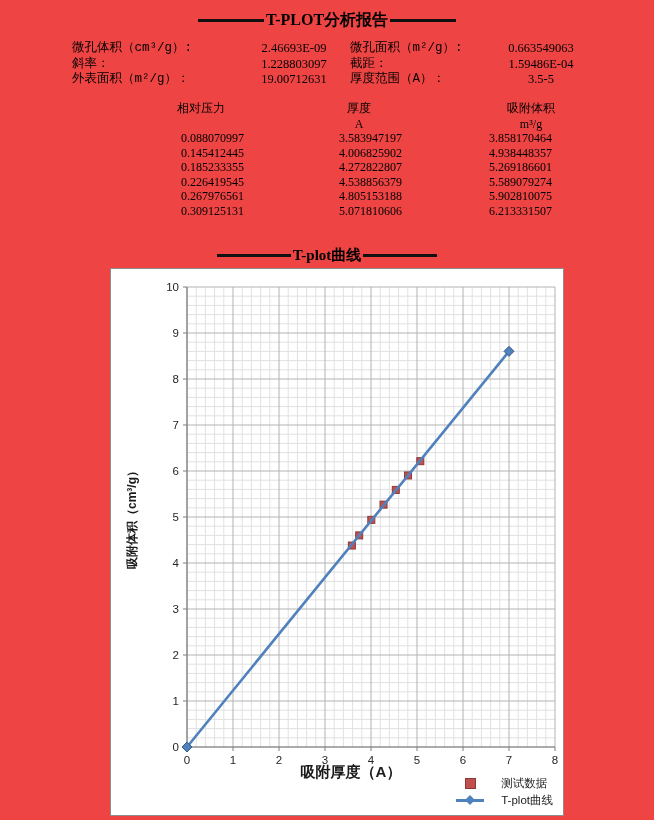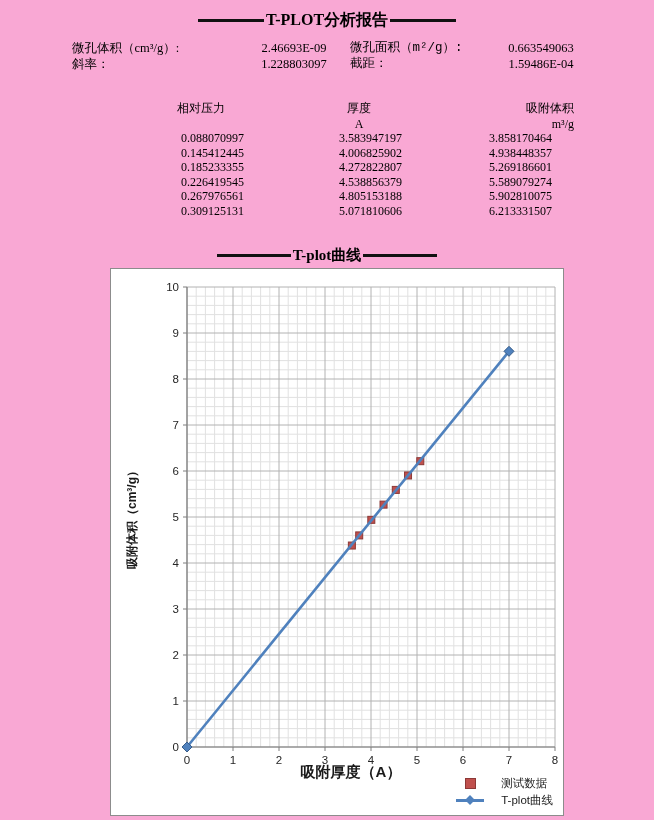--- a/index.html
+++ b/index.html
@@ -1,47 +1,47 @@
 <!DOCTYPE html>
 <html><head>
 <meta charset="utf-8">
 <style>
   html,body{margin:0;padding:0;background:#f2f2f2;}
   .page{
-    position:relative;width:654px;height:820px;background:#f9a8d4;
+    position:relative;width:654px;height:820px;background:#ef4444;
     font-family:"Liberation Serif","DejaVu Serif",serif;color:#000;
     overflow:hidden;margin:0 auto;
   }
   
   .rule-title{position:absolute;left:0;width:654px;display:flex;align-items:center;justify-content:center;}
   .rule-title .bar{height:3px;background:#111;}
   .rule-title .txt{font-weight:bold;white-space:nowrap;padding:0 2px;}
   #main-title{top:10px;}
   #main-title .txt{font-size:16px;}
   #main-title .bar{width:66px;}
   #chart-title{top:246px;}
   #chart-title .txt{font-size:15px;}
   #chart-title .bar{width:74px;height:2.5px;}
   
   #params{position:absolute;left:72px;top:41px;font-size:12.5px;}
   .p-row{display:flex;height:15.5px;line-height:15.5px;}
-  .p-l1{width:166px;text-align:left;}
+  .p-l1{width:166px;text-align:left;font-family:Liberation Mono, monospace;}
   .p-v1{width:112px;text-align:center;}
   .p-l2{width:136px;text-align:left;font-family:Liberation Mono, monospace;}
   .p-v2{width:110px;text-align:center;}
   
   #data-table{position:absolute;left:0;top:100px;width:654px;font-size:12px;}
   .t-row{position:relative;height:14.5px;line-height:14.5px;}
   .t-row.hd{height:17px;line-height:17px;}
   .t-row.un{height:14px;line-height:14px;}
   .t-c{position:absolute;width:86px;}
   .t-p1{left:158px;} .t-p2{left:316px;} .t-p3{left:466px;}
   .t-num{text-align:right;}
   .t-ctr{text-align:center;}
-  .t-lft{left:480px;text-align:right;padding-left:8px;}
+  .t-lft{left:480px;text-align:center;padding-left:8px;}
   
   #chart-frame{
     position:absolute;left:110px;top:268px;width:452px;height:546px;
     border:1px solid #8c8c8c;background:#fff;
     font-family:"Liberation Sans","DejaVu Sans",sans-serif;
   }
   #plot-svg{position:absolute;left:0;top:0;}
   #x-axis-title{
     position:absolute;left:60px;top:494px;width:360px;text-align:center;
     font-weight:bold;font-size:15px;color:#1a1a1a;
@@ -79,20 +79,26 @@
         <span class="p-l1">微孔体积（cm³/g）:</span>
         <span class="p-v1">2.46693E-09</span>
         <span class="p-l2">微孔面积（m²/g）:</span>
         <span class="p-v2">0.663549063</span>
       </div>
       <div class="p-row">
         <span class="p-l1">斜率：</span>
         <span class="p-v1">1.228803097</span>
         <span class="p-l2">截距：</span>
         <span class="p-v2">1.59486E-04</span>
+      </div>
+      <div class="p-row">
+        <span class="p-l1">外表面积（m²/g）：</span>
+        <span class="p-v1">19.00712631</span>
+        <span class="p-l2">厚度范围（A）：</span>
+        <span class="p-v2">3.5-5</span>
       </div>
     </div>
 
   <div id="data-table">
       <div class="t-row hd">
         <span class="t-c t-p1 t-ctr">相对压力</span>
         <span class="t-c t-p2 t-ctr">厚度</span>
         <span class="t-c t-lft">吸附体积</span>
       </div>
       <div class="t-row un">

